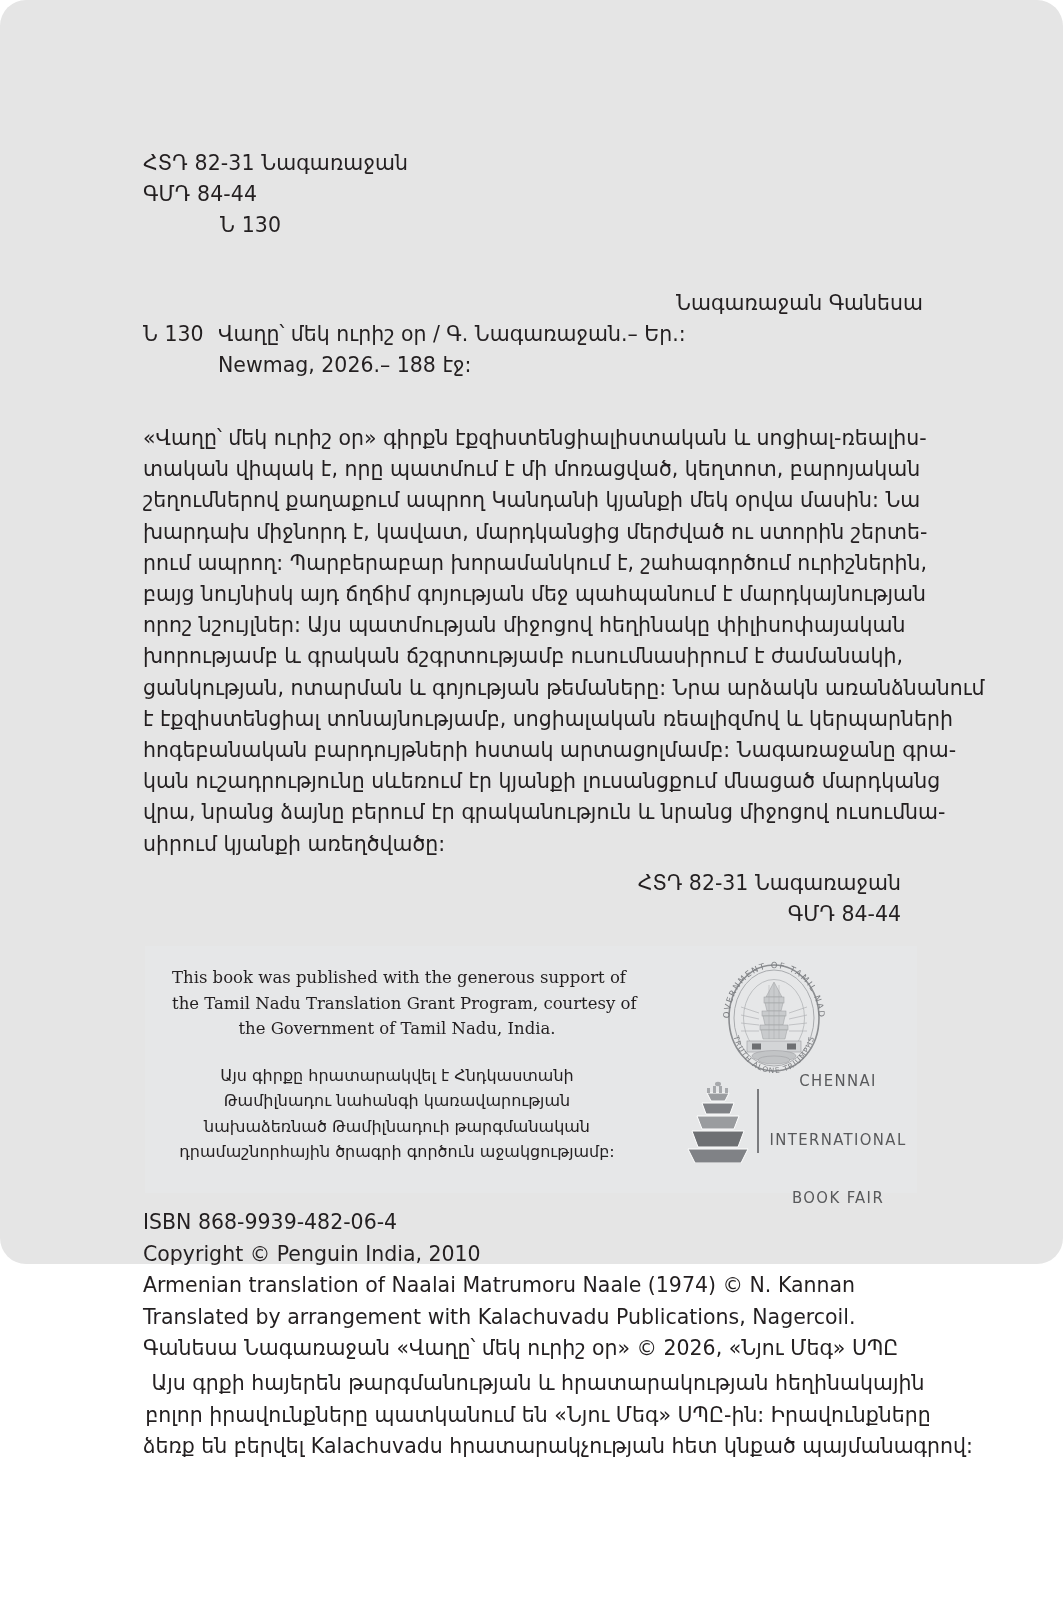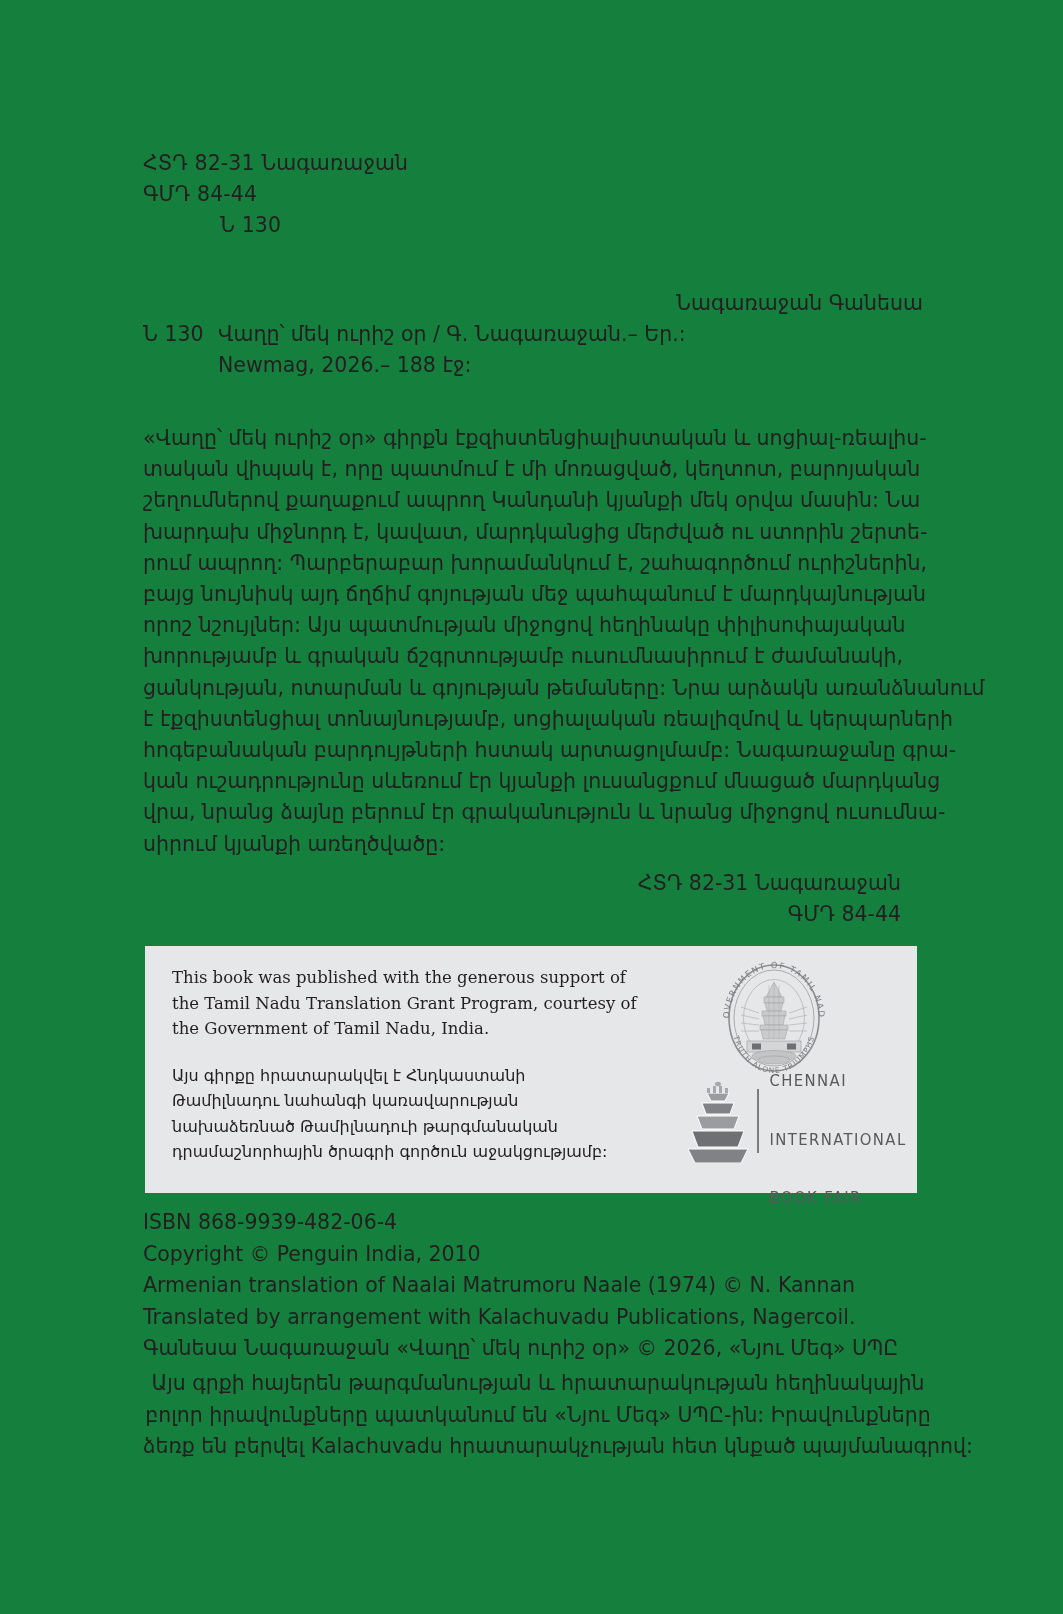--- a/index.html
+++ b/index.html
@@ -14,22 +14,23 @@
     position: relative;
     font-family: "DejaVu Sans", "Liberation Sans", sans-serif;
     color: #231f20;
     overflow: hidden;
   }
 
   .page {
     position: absolute;
     left: 0; top: 0;
     width: 1063px;
-    height: 1614px;
-    background: #15803d;
+    height: 1264px;
+    background: #e5e5e5;
+    border-radius: 26px;
   }
 
   
   .cat-block {
     position: absolute;
     left: 143px;
     top: 148px;
     width: 780px;
     font-size: 20.5px;
     line-height: 31px;
@@ -85,20 +86,21 @@
   }
 
   
   .support-box {
     position: absolute;
     left: 145px;
     top: 946px;
     width: 772px;
     height: 247px;
     background: #e6e7e8;
+    text-align: center;
   }
   .support-text {
     position: absolute;
     left: 27px;
     top: 19px;
     width: 450px;
     color: #231f20;
   }
   .support-en {
     font-family: "DejaVu Serif", "Liberation Serif", serif;

